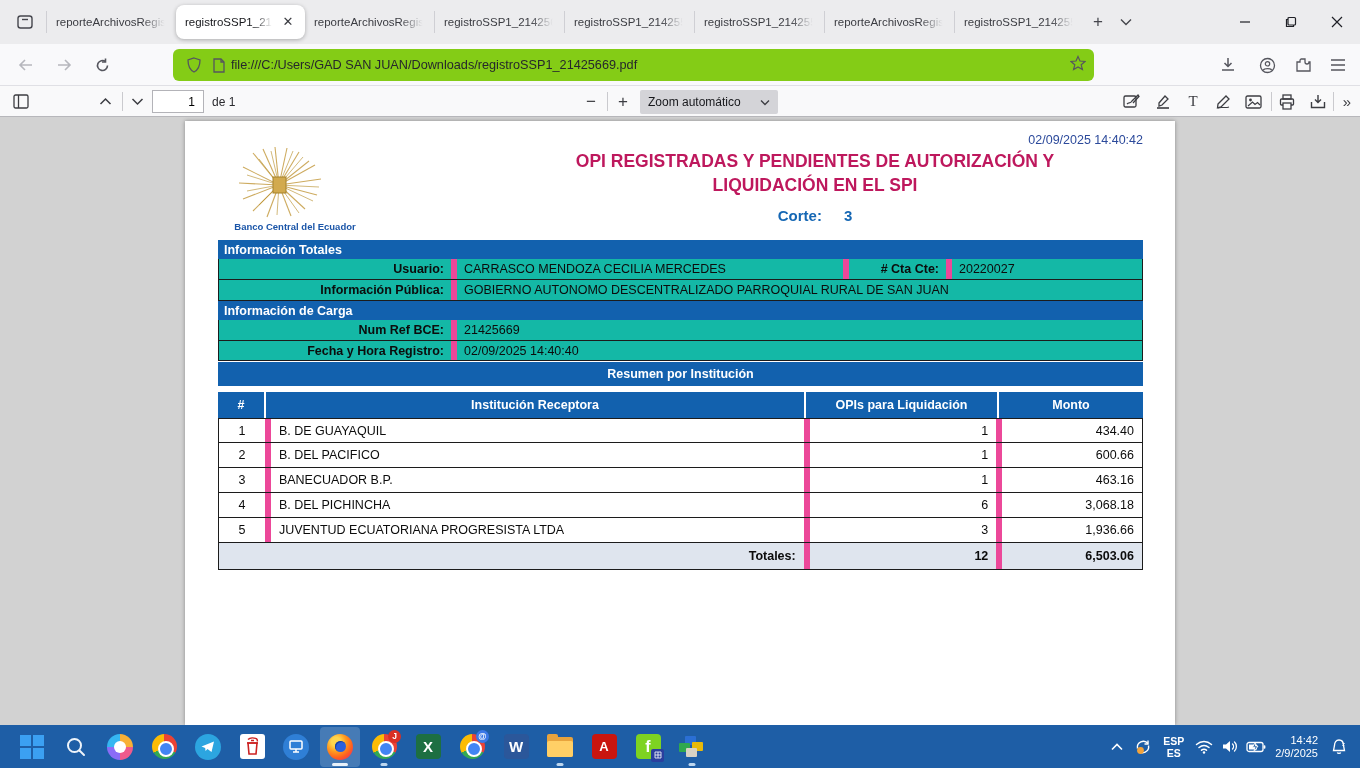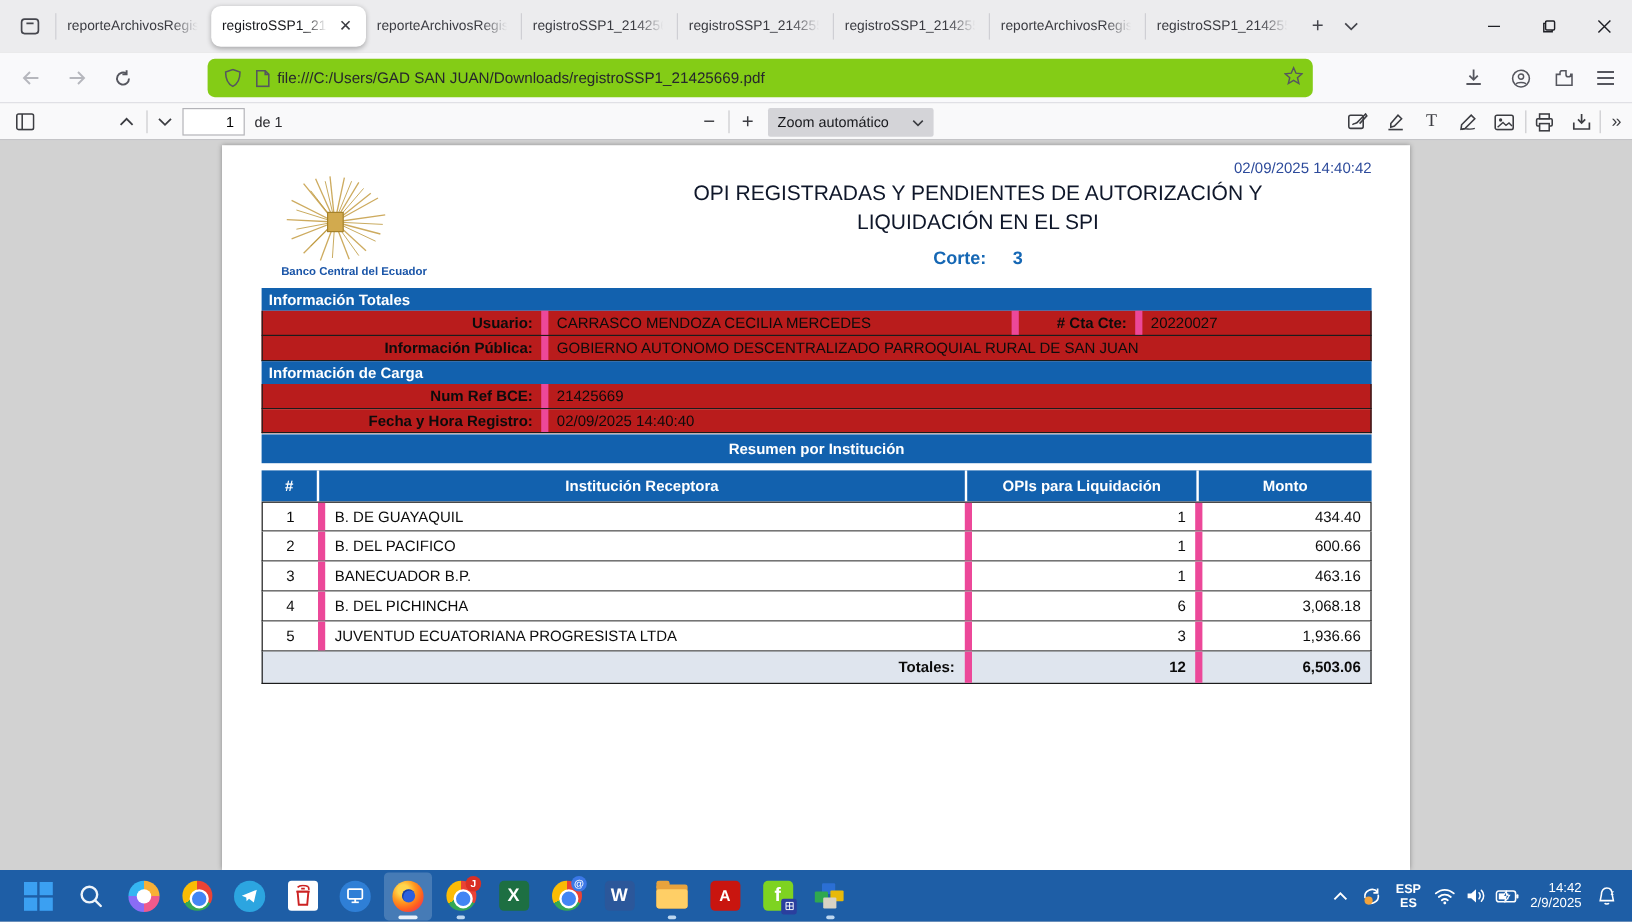--- a/index.html
+++ b/index.html
@@ -56,30 +56,30 @@
   .viewer { position:absolute; left:0; top:117px; width:1360px; height:608px; background:#d2d2d2; }
   .page { position:absolute; left:185px; top:4px; width:990px; height:604px; background:#fff;
     box-shadow:0 0 4px rgba(0,0,0,.35); font-family:"Liberation Sans",sans-serif; }
 
   .doc-timestamp { position:absolute; left:33px; top:12px; width:925px; text-align:right;
     font-size:12.5px; color:#2c4a9b; }
   .doc-logo { position:absolute; left:48px; top:24px; width:92px; height:74px; }
   .doc-logo-cap { position:absolute; left:30px; top:100px; width:160px; text-align:center;
     font-size:9.5px; font-weight:bold; color:#1a55a8; }
   .doc-title { position:absolute; left:300px; top:28px; width:660px; text-align:center;
-    font-size:17.5px; font-weight:normal; color:#0f172a; line-height:24px; }
+    font-size:17.5px; font-weight:bold; color:#be185d; line-height:24px; }
   .doc-corte { position:absolute; left:300px; top:86px; width:660px; text-align:center;
     font-size:15px; font-weight:bold; color:#1567b4; }
   .doc-corte .cv { margin-left:22px; }
 
   .dt { position:absolute; left:33px; width:925px; font-size:12.5px; color:#0c0c0c; }
   .band { background:#1261ae; color:#fff; font-weight:bold; display:flex; align-items:center;
     padding-left:6px; font-size:12.5px; }
   .band.center { justify-content:center; padding-left:0; }
-  .irow { display:flex; border:1px solid #1c1c1c; border-top:none; background:#b91c1c; }
+  .irow { display:flex; border:1px solid #1c1c1c; border-top:none; background:#14b8a6; }
   .icell { display:flex; align-items:center; padding:0 7px; height:100%; }
   .ilab { justify-content:flex-end; font-weight:bold; }
   .bl { border-left:6px solid #ec4899; }
   .rhead { display:flex; background:#1261ae; color:#fff; font-weight:bold; font-size:12.5px; }
   .rhc { display:flex; align-items:center; justify-content:center; }
   .rhc + .rhc { border-left:2px solid #fff; }
   .drow { display:flex; border:1px solid #1c1c1c; border-top:none; background:#fff; font-size:12.5px; }
   .drow:first-of-type { border-top:1px solid #1c1c1c; }
   .dc { display:flex; align-items:center; padding:0 8px; }
   .dc.c { justify-content:center; }

